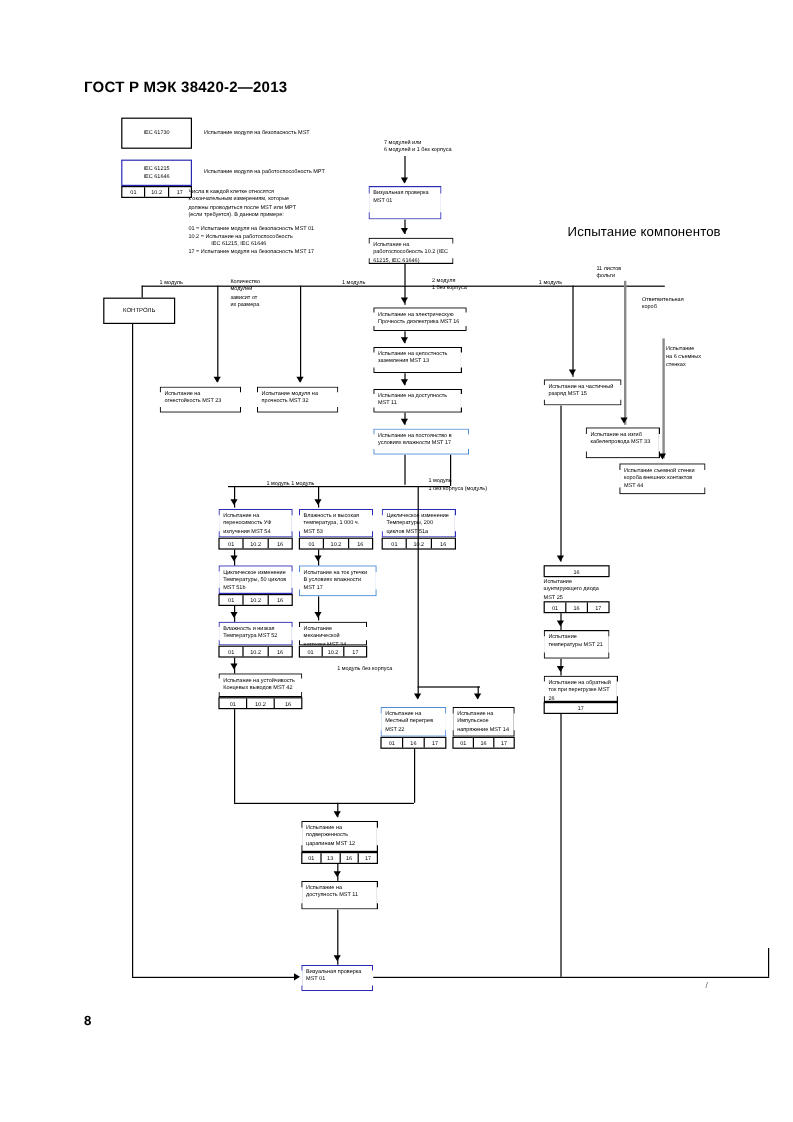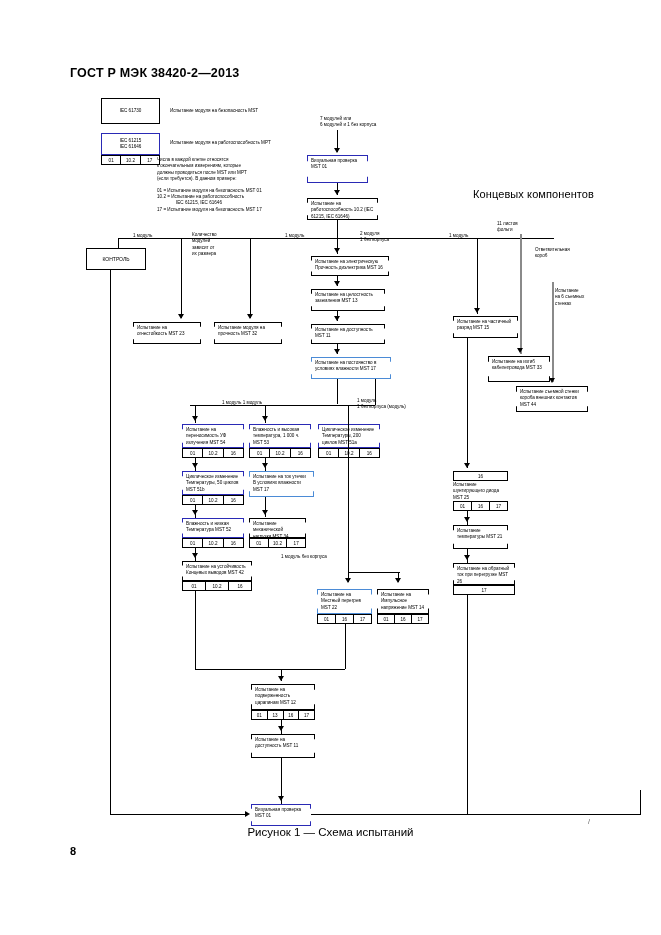--- a/index.html
+++ b/index.html
@@ -107,21 +107,21 @@
   <div class="lbl" style="left:170px;top:140px;">Испытание модуля на работоспособность MPT</div>
   <div class="lbl" style="left:157px;top:157px;">Числа в каждой клетке относятся
 к окончательным измерениям, которые
 должны проводиться после MST или MPT
 (если требуется). В данном примере:</div>
   <div class="lbl" style="left:157px;top:188px;">01 = Испытание модуля на безопасность MST 01</div>
   <div class="lbl" style="left:157px;top:194px;">10.2 = Испытание на работоспособность</div>
   <div class="lbl" style="left:176px;top:200px;">IEC 61215, IEC 61646</div>
   <div class="lbl" style="left:157px;top:207px;">17 = Испытание модуля на безопасность MST 17</div>
 
-  <div class="lbl lbl-lg" style="left:473px;top:187px;">Концевых компонентов</div>
+  <div class="lbl lbl-lg" style="left:473px;top:187px;">Испытание компонентов</div>
 
   <div class="lbl" style="left:320px;top:116px;">7 модулей или
 6 модулей и 1 без корпуса</div>
   <div class="lnb vl" style="left:337px;top:130px;height:22px;"></div>
   <div class="arrow-d" style="left:334px;top:148px;"></div>
 
   <div class="bracket bracket-blue" style="left:307px;top:155px;width:61px;height:28px;">
     <span class="t">Визуальная проверка
 MST 01</span>
   </div>
@@ -419,14 +419,13 @@
     <span class="t">Визуальная проверка
 MST 01</span>
   </div>
 
   <div class="lnb hl" style="left:110px;top:814px;width:138px;"></div>
   <div class="arrow-r" style="left:245px;top:811px;"></div>
 
   <div class="lnb hl" style="left:311px;top:814px;width:330px;"></div>
   <div class="lnb vl" style="left:640px;top:790px;height:24px;"></div>
 
-  <div class="fig-caption">Рисунок 1 — Схема испытаний</div>
 </div>
 
 </body></html>

